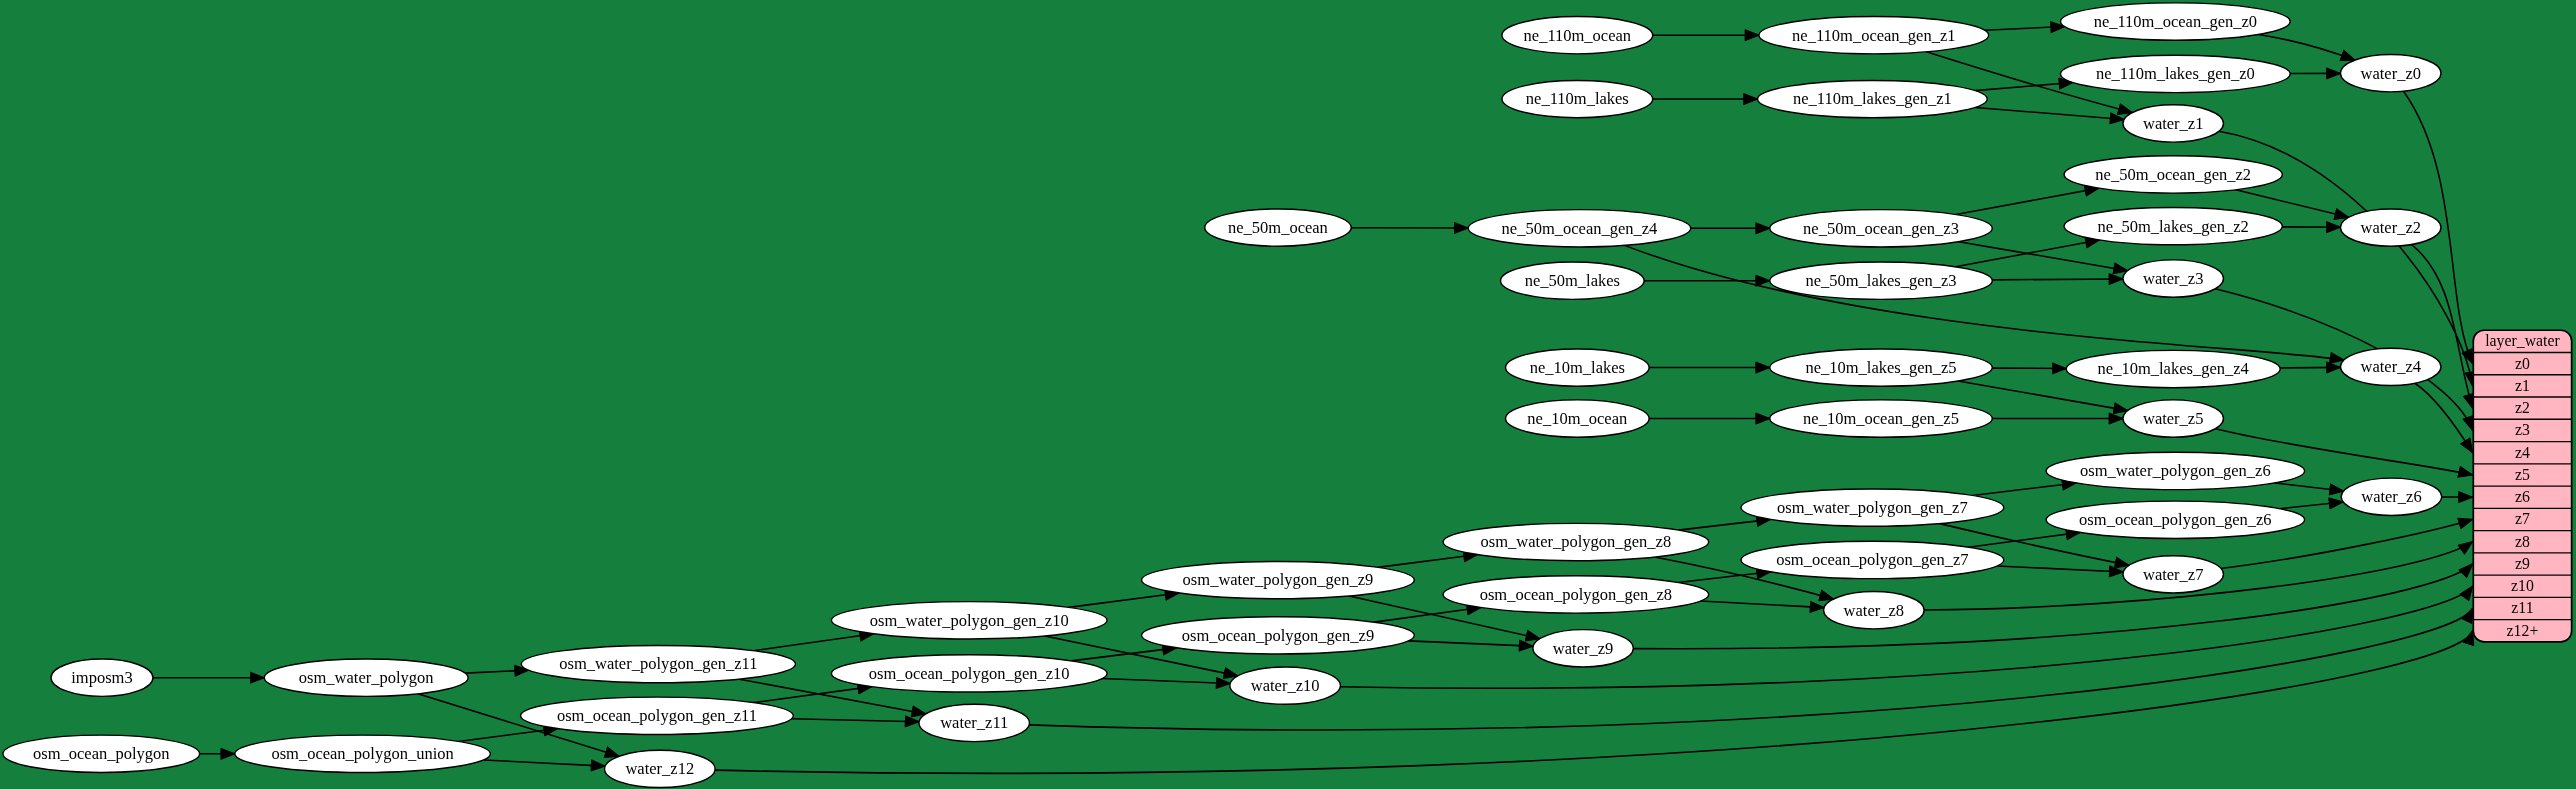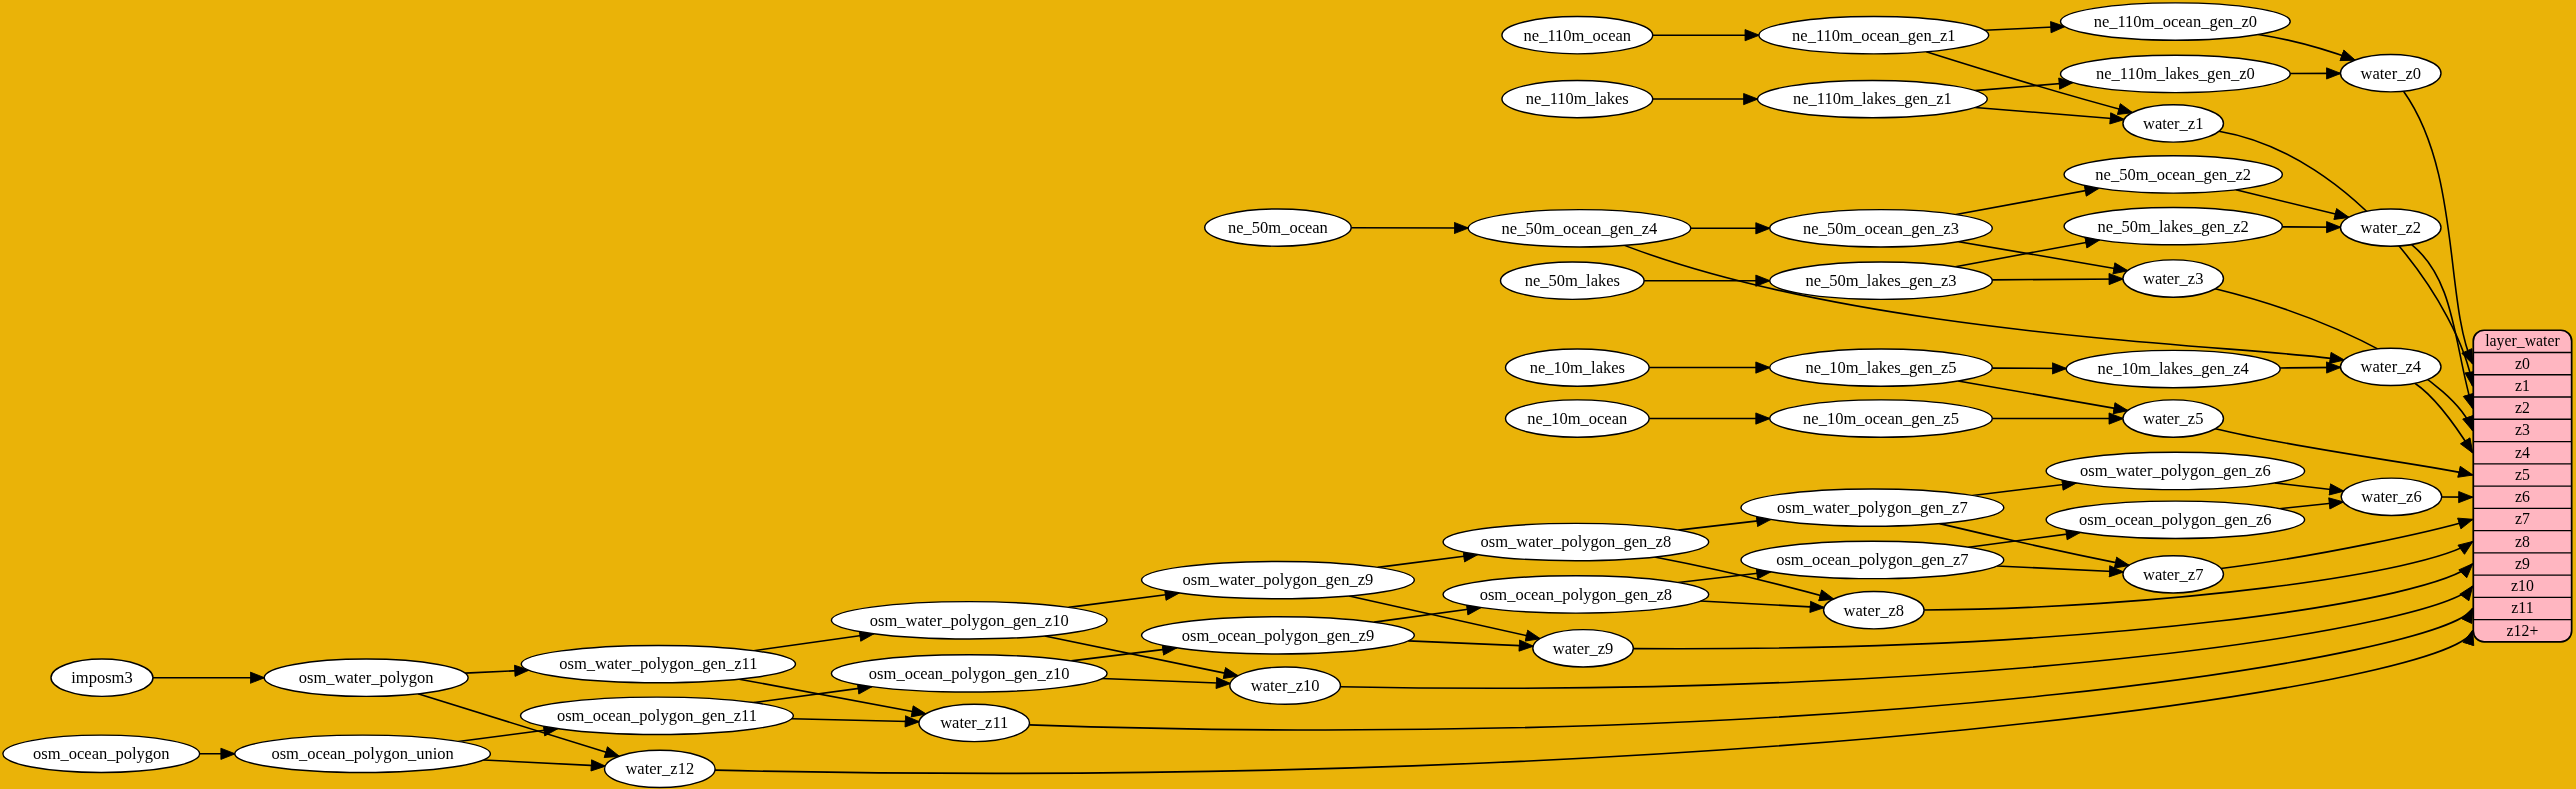--- a/index.html
+++ b/index.html
@@ -4,21 +4,21 @@
 <style>
   html, body {
     margin: 0;
     padding: 0;
     background: #ffffff;
   }
   #canvas-wrap {
     width: 2576px;
     height: 789px;
     position: relative;
-    background: #eab308;
+    background: #15803d;
     overflow: hidden;
   }
   svg {
     display: block;
   }
   .node-ellipse {
     fill: #ffffff;
     stroke: #000000;
     stroke-width: 2;
   }

